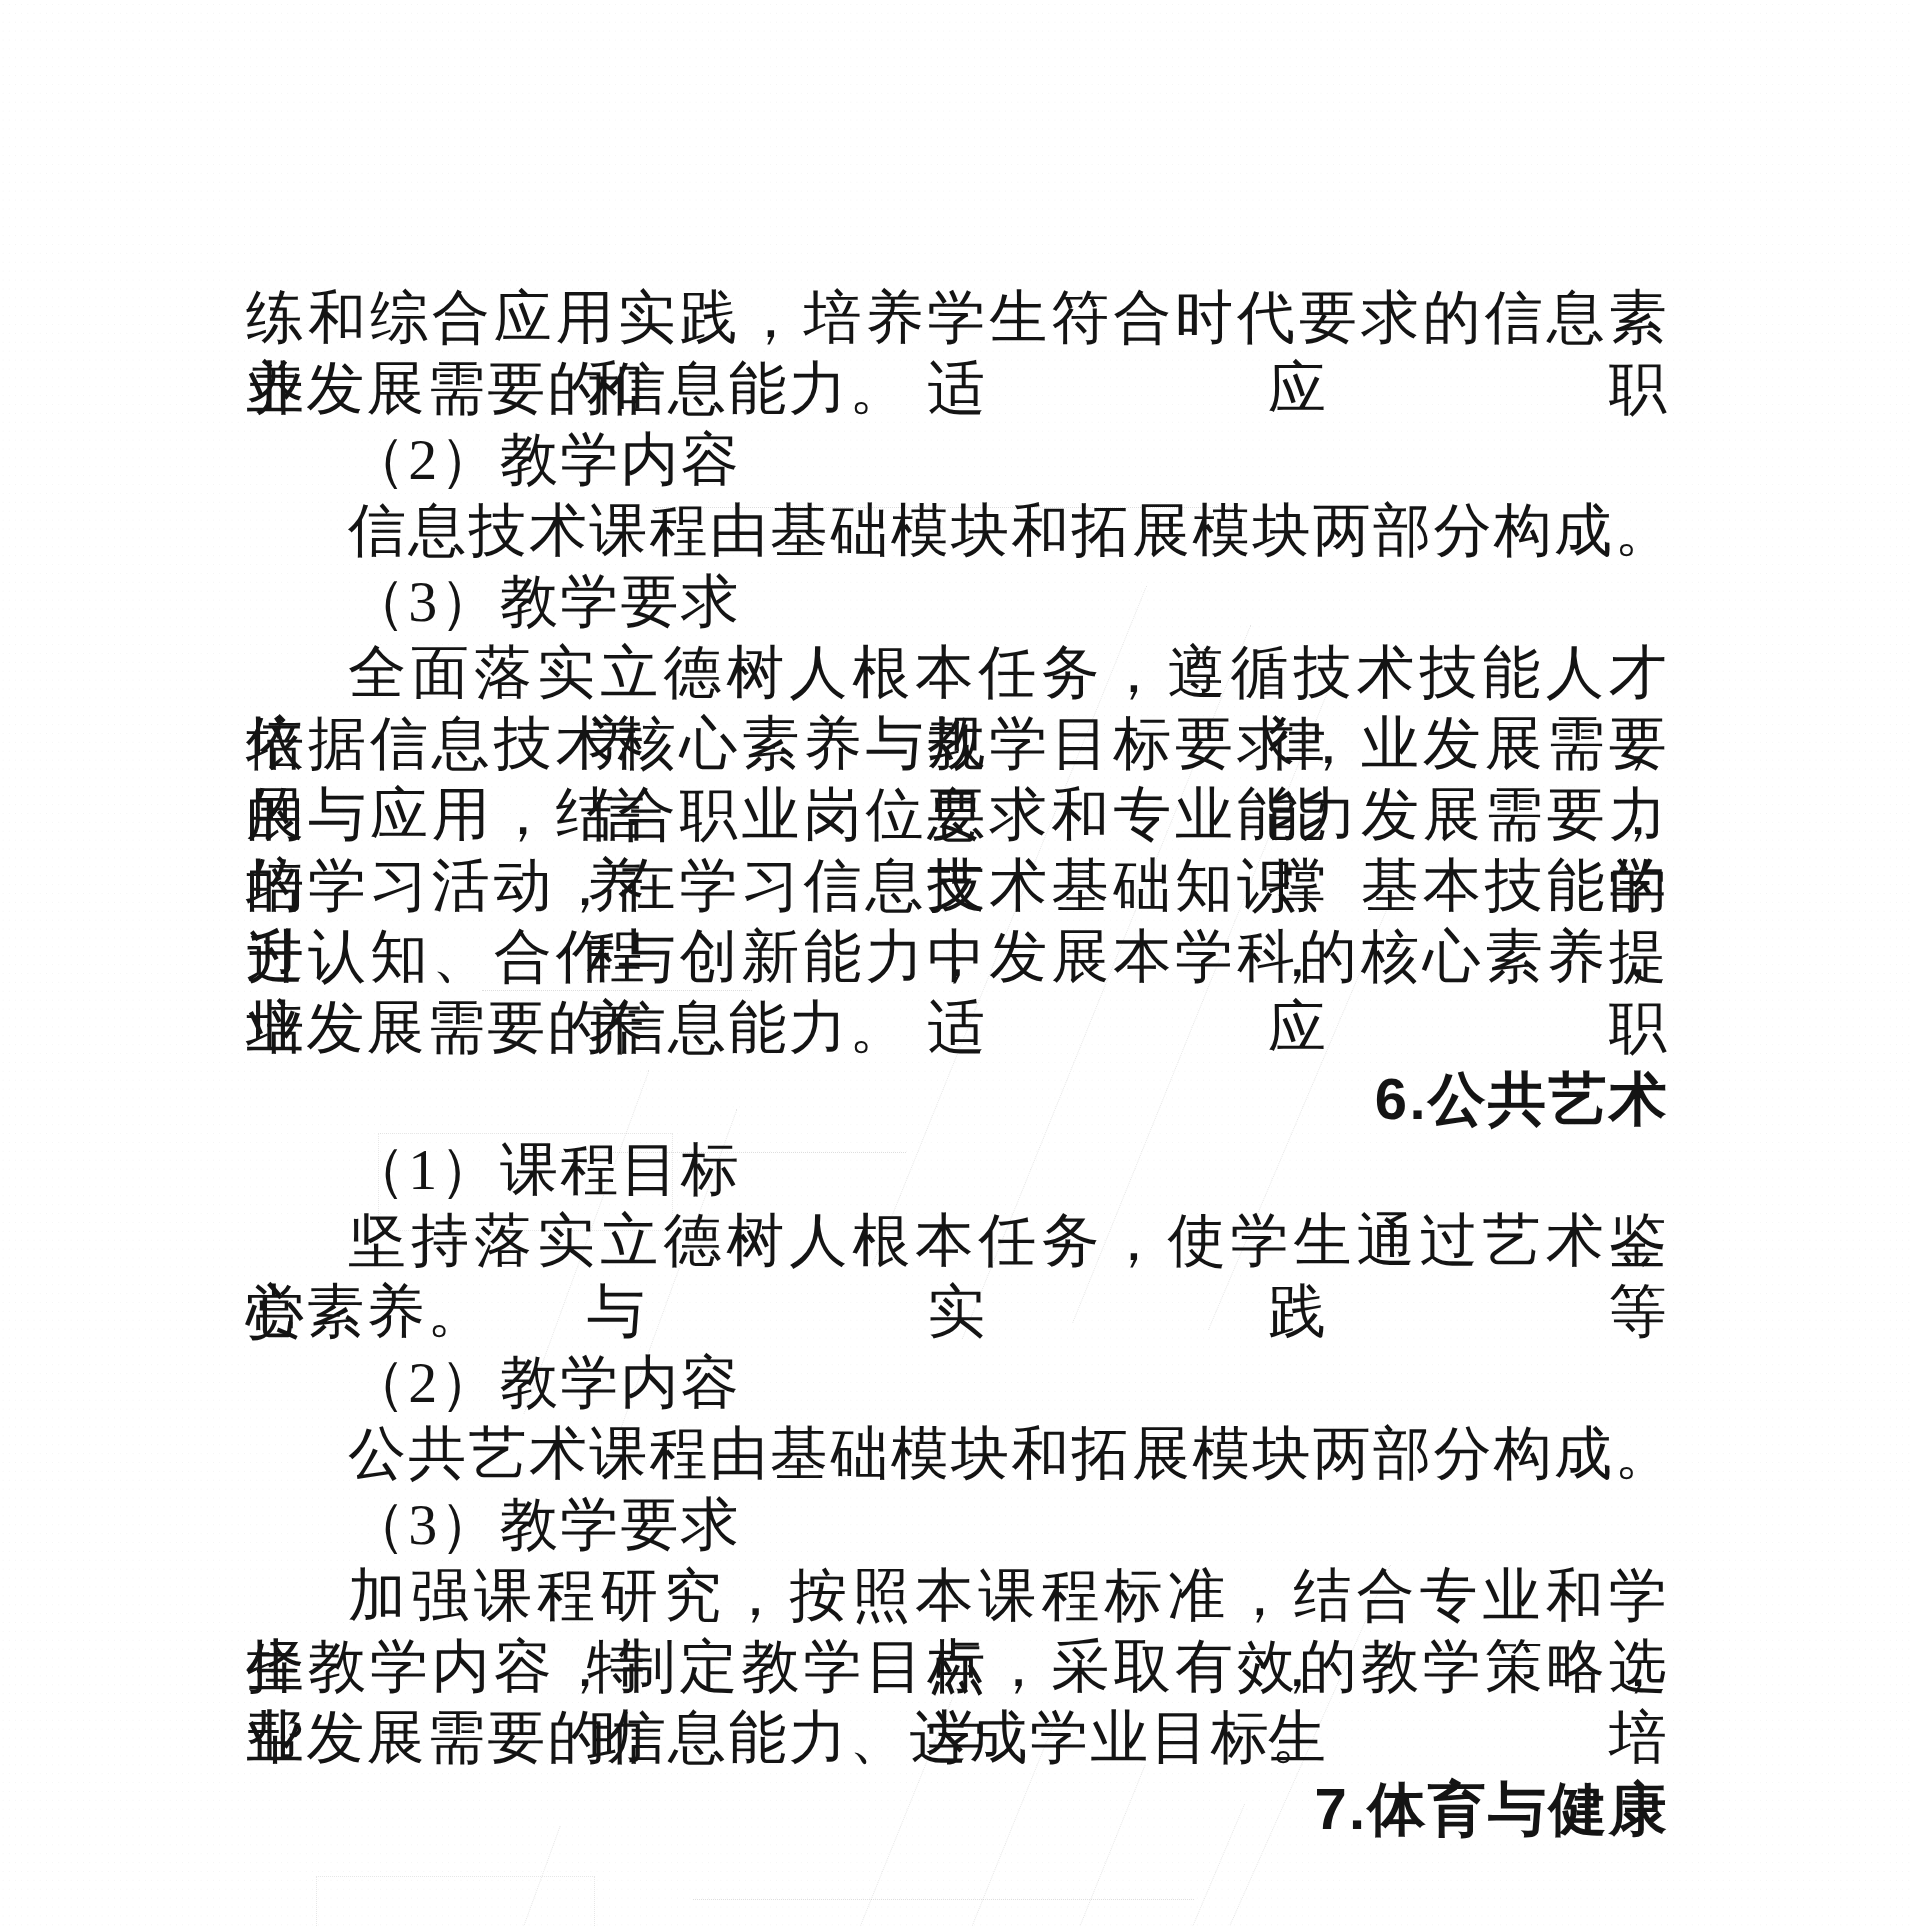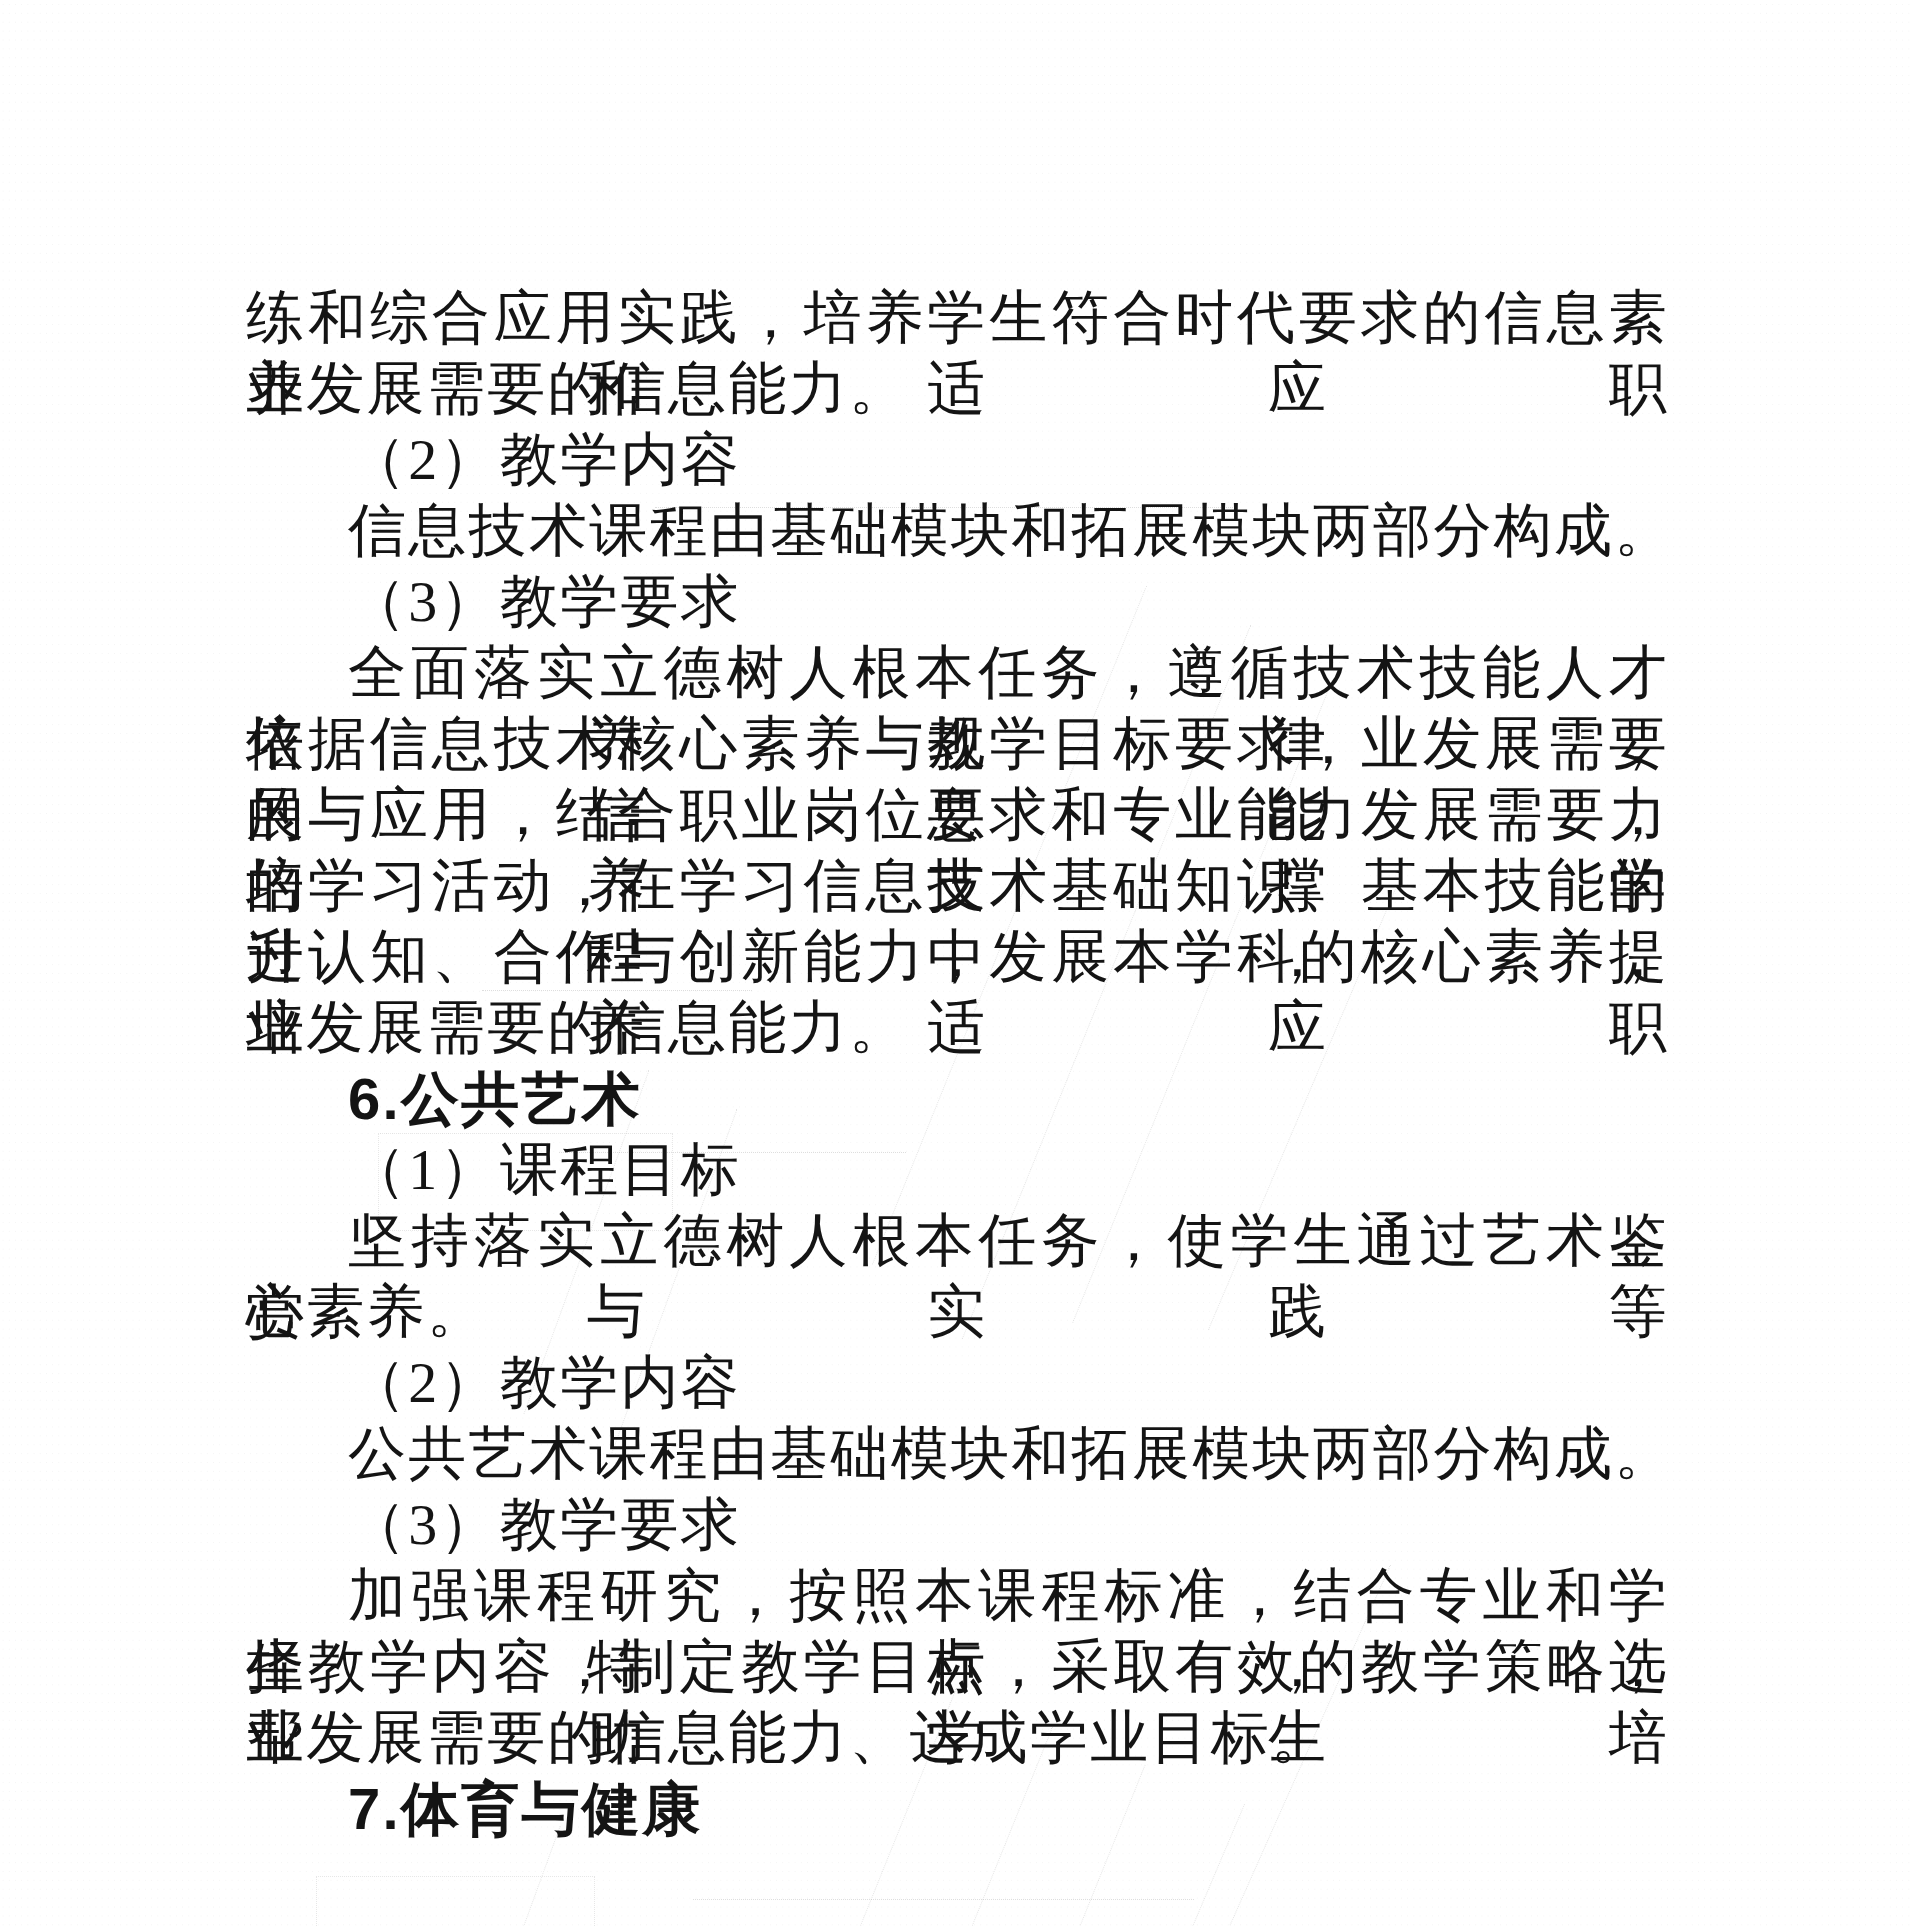--- a/index.html
+++ b/index.html
@@ -41,20 +41,21 @@
     white-space: normal;
     text-align: justify;
     text-align-last: justify;
   }
   .line.indent {
     text-indent: 102px;
   }
   .line.heading {
     font-family: "Liberation Sans", "DejaVu Sans", sans-serif;
     font-weight: 700;
+    text-align: right;
   }
   
   .artifact {
     position: absolute;
     pointer-events: none;
   }
   .diag {
     width: 0;
     border-left: 1.2px dotted rgba(0,0,0,0.10);
     transform-origin: 50% 50%;

